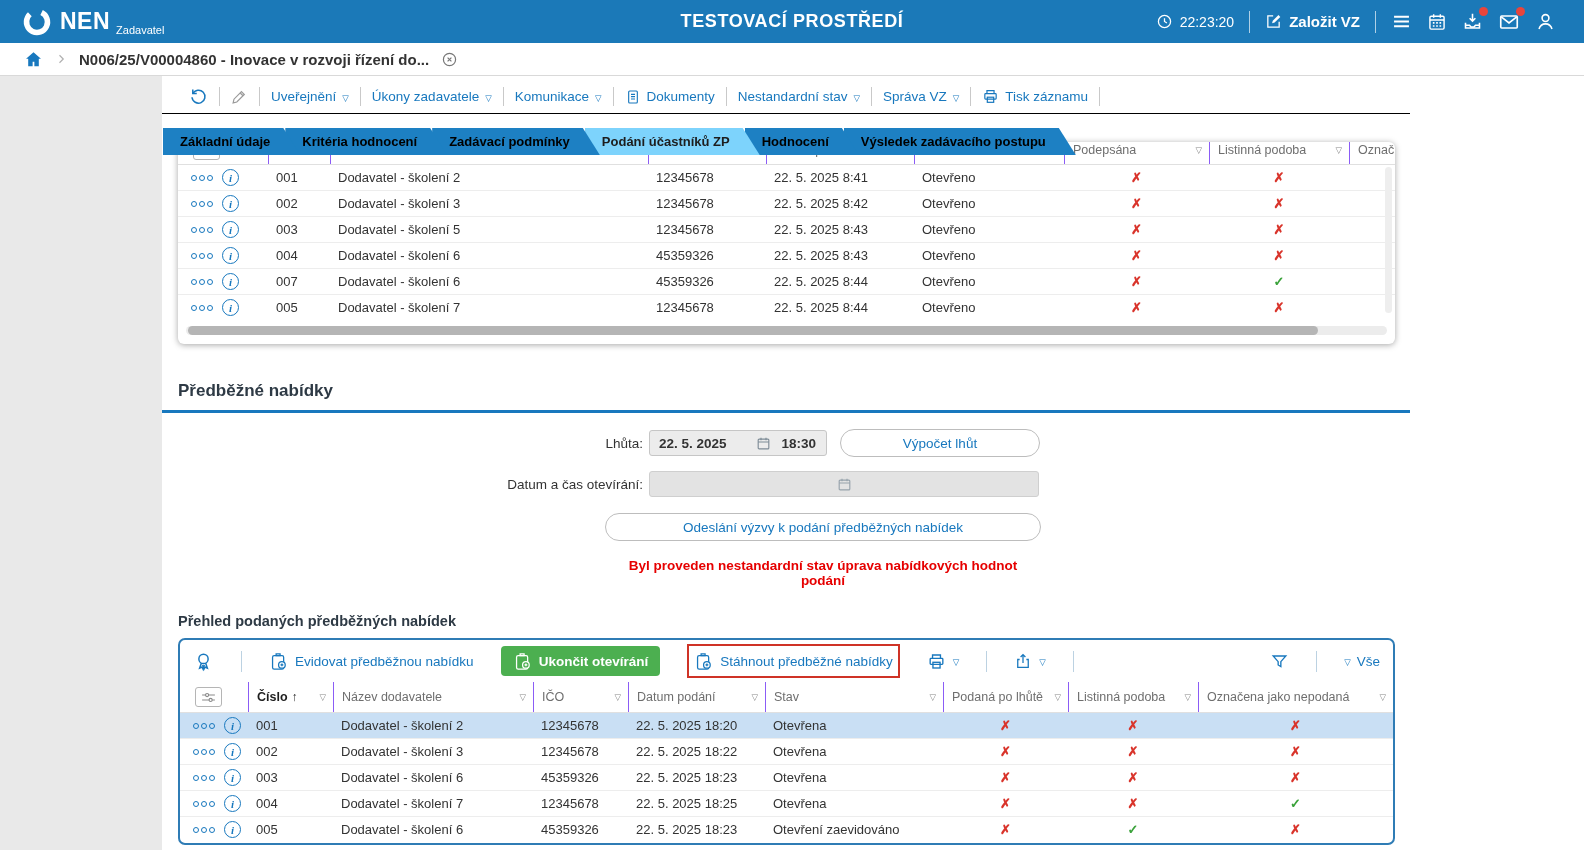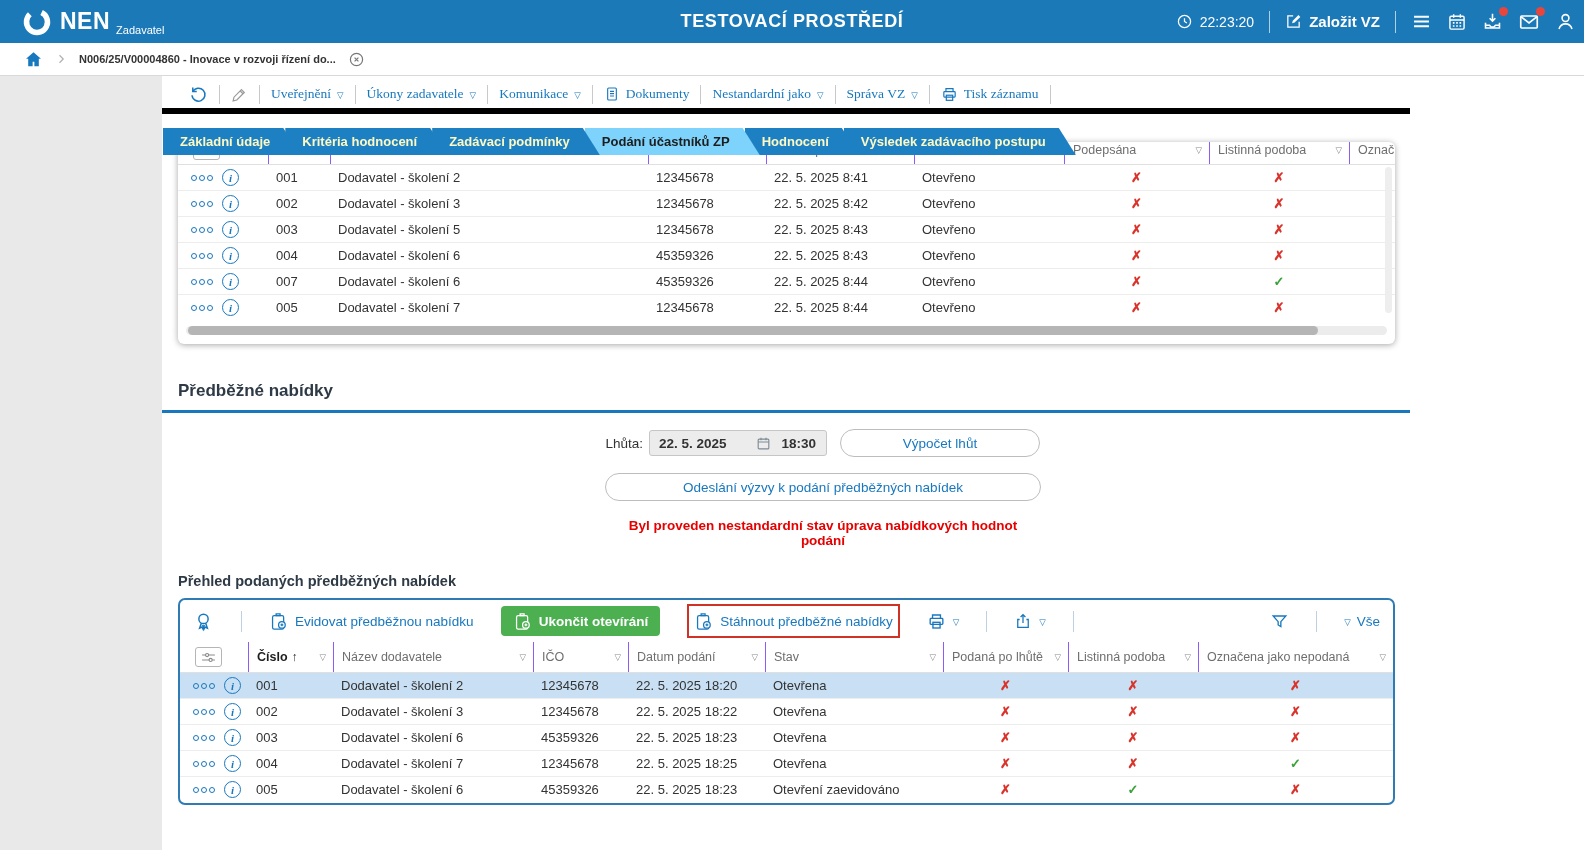--- a/index.html
+++ b/index.html
@@ -4,42 +4,42 @@
 <style>
   html,body{margin:0;padding:0;width:1584px;height:850px;overflow:hidden;
     background:#e9e9e9;font-family:"Liberation Sans",sans-serif;color:#333;}
   svg{display:block}
   
   .topbar{height:43px;background:#1b79b8;position:relative;display:flex;align-items:center;color:#fff;}
   .brand{display:flex;align-items:center;margin-left:22px;gap:8px;cursor:pointer;}
   .brand-name{font-size:23px;font-weight:bold;letter-spacing:.5px;}
   .brand-sub{font-size:11px;position:relative;top:8px;left:-2px;}
   .env-title{position:absolute;left:50%;transform:translateX(-50%);font-size:18px;font-weight:bold;letter-spacing:.6px;}
-  .topbar-right{position:absolute;right:8px;display:flex;align-items:center;gap:15px;}
+  .topbar-right{position:absolute;right:28px;display:flex;align-items:center;gap:15px;}
   .tb-item{display:flex;align-items:center;gap:7px;font-size:14px;}
   .tb-strong{font-weight:bold;font-size:15px;}
   .tdiv{width:1px;height:22px;background:rgba(255,255,255,.65);}
   .icon-dot{position:relative;}
   .dot{position:absolute;top:-4px;right:-5px;width:9px;height:9px;border-radius:50%;background:#e8453c;}
   
   .crumbbar{height:32px;background:#fff;border-bottom:1px solid #d9d9d9;display:flex;align-items:center;padding-left:24px;gap:12px;}
-  .crumb-label{font-size:11px;font-weight:bold;color:#333;}
+  .crumb-label{font-size:15px;font-weight:bold;color:#333;}
   .chev{color:#b0b0b0;}
   
   .main{display:flex;}
   .content{margin-left:162px;background:#fff;width:1422px;min-height:775px;position:relative;}
   
-  .actionbar{display:flex;align-items:center;height:38px;padding:8px 0 4px 16px;width:1248px;box-sizing:border-box;border-bottom:6px solid #000000;color:#1878be;font-size:13.5px;font-family:Liberation Serif, serif;}
+  .actionbar{display:flex;align-items:center;height:38px;padding:8px 0 4px 16px;width:1248px;box-sizing:border-box;border-bottom:1px solid #000000;color:#1878be;font-size:13.5px;}
   .ab-item{display:flex;align-items:center;gap:6px;padding:0 11px;cursor:pointer;white-space:nowrap;}
   .ab-div{width:1px;height:19px;background:#c9c9c9;}
   .caret-sm{font-size:8.5px;color:#1878be;position:relative;top:1px;}
   .gray{color:#9a9a9a;}
   
   .tabsrow{display:flex;margin:14px 0 0 1px;height:27px;position:relative;z-index:5;}
-  .tab{position:relative;height:27px;line-height:27px;background:#1d80c3;color:#fef9c3;font-weight:bold;font-size:13px;
+  .tab{position:relative;height:27px;line-height:27px;background:#1d80c3;color:#000000;font-weight:bold;font-size:13px;
     padding:0 30px 0 17px;margin-right:-15px;cursor:pointer;white-space:nowrap;
     clip-path:polygon(0 0,calc(100% - 17px) 0,100% 100%,0 100%);}
   .tab.active{background:#7dd3fc;color:#1d1d1d;}
   
   .card{position:relative;z-index:1;margin:-13px 0 0 16px;width:1217px;background:#fff;border-radius:6px;
     box-shadow:0 1px 6px rgba(0,0,0,.35);overflow:hidden;padding-bottom:4px;}
   .thead{border-bottom:1px solid #e0e0e0;}
   .t1 .thead{height:22px;overflow:hidden;}
   .t1 .hinner{display:flex;align-items:center;height:30px;transform:translateY(-7px);}
   .t2 .thead{height:30px;}
@@ -236,21 +236,21 @@
       <span>
             <svg width="16" height="16" viewBox="0 0 24 24" fill="none" stroke="#1878be" stroke-width="1.7">
               <rect x="5.5" y="3" width="13" height="18" rx="1.5"></rect>
               <path d="M9 8h6M9 11.5h6M9 15h6"></path>
             </svg>
           </span>
       <span>Dokumenty</span>
         </span>
     <span class="ab-div"></span>
     <span class="ab-item">
-          <span>Nestandardní jako</span>
+          <span>Nestandardní stav</span>
           <span class="caret-sm">▽</span>
         </span>
     <span class="ab-div"></span>
     <span class="ab-item">
           <span>Správa VZ</span>
           <span class="caret-sm">▽</span>
         </span>
     <span class="ab-div"></span>
     <span class="ab-item">
       <span>
@@ -469,20 +469,32 @@
         <span class="dtdate">22. 5. 2025</span>
         <span class="calico">
               <svg width="15" height="15" viewBox="0 0 24 24" fill="none" stroke="#7d8b96" stroke-width="1.8">
                 <rect x="3.5" y="5" width="17" height="15.5" rx="1.5"></rect>
                 <path d="M3.5 9.5h17M8 2.8v4M16 2.8v4"></path>
               </svg>
             </span>
         <span class="dttime">18:30</span>
       </div>
       <div class="btn-outline vypocet">Výpočet lhůt</div>
+    </div>
+    <div class="frow">
+      <div class="flabel">Datum a čas otevírání:</div>
+      <div class="dis-input">
+        <span></span>
+        <span class="calico">
+              <svg width="15" height="15" viewBox="0 0 24 24" fill="none" stroke="#97a3ac" stroke-width="1.8">
+                <rect x="3.5" y="5" width="17" height="15.5" rx="1.5"></rect>
+                <path d="M3.5 9.5h17M8 2.8v4M16 2.8v4"></path>
+              </svg>
+            </span>
+      </div>
     </div>
     <div class="btn-outline bigbtn">Odeslání výzvy k podání předběžných nabídek</div>
     <div class="warning">Byl proveden nestandardní stav úprava nabídkových hodnot podání</div>
   </div>
 
   <div class="subheading">Přehled podaných předběžných nabídek</div>
 
   <div class="card2 t2">
     <div class="t2toolbar">
       <span>

